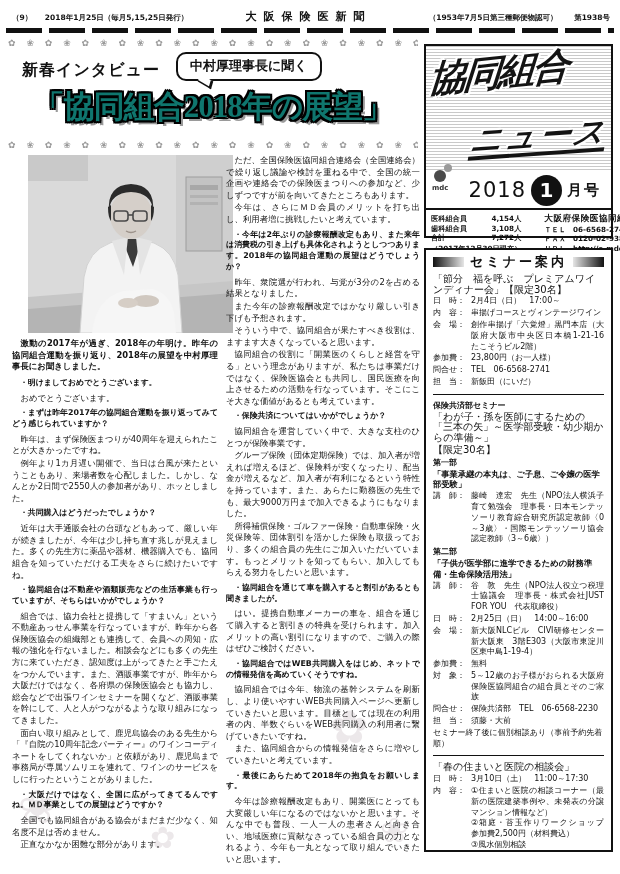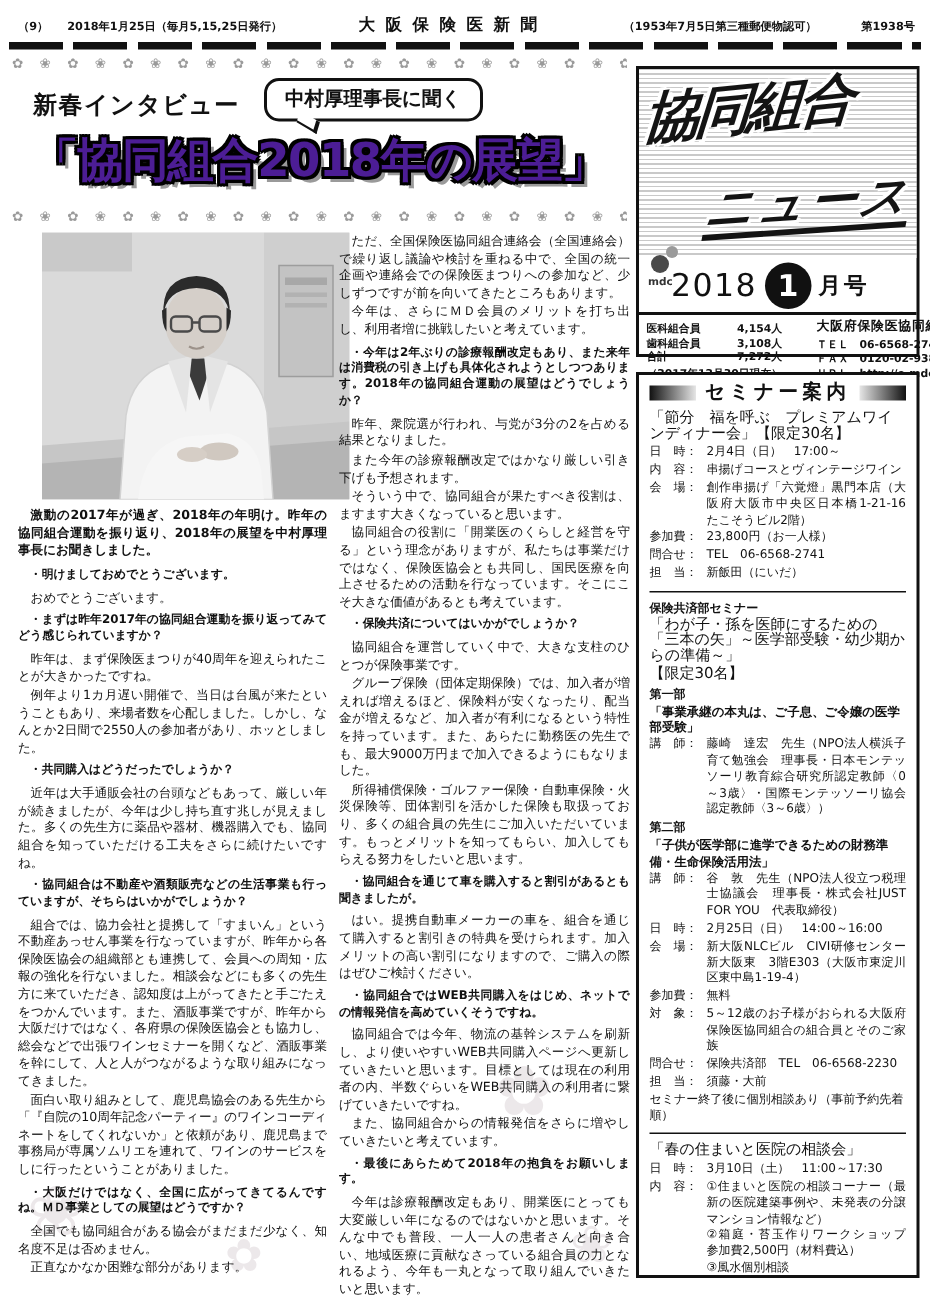--- a/index.html
+++ b/index.html
@@ -7,38 +7,38 @@
   #page{
     position:relative;width:620px;height:874px;margin:0 auto;background:#fff;
     font-family:"DejaVu Sans","Liberation Sans",sans-serif;color:#111;overflow:hidden;
   }
   
   .masthead{position:absolute;top:9px;left:12px;right:10px;display:flex;align-items:baseline;font-size:7.5px;font-weight:bold;}
   .masthead .left{white-space:nowrap;}
   .masthead .pageno{margin-right:10px;}
   .masthead .center{flex:1;text-align:center;font-size:11px;letter-spacing:7px;white-space:nowrap;}
   .masthead .right{white-space:nowrap;}
-  .masthead .issue{margin-left:27px;}
+  .masthead .issue{margin-left:14px;}
   .rule-dashed{position:absolute;top:28px;left:6px;right:6px;height:5px;
     background:repeating-linear-gradient(90deg,#111 0 36px,transparent 36px 43px);}
   
   .headline{position:absolute;left:8px;top:36px;width:410px;height:116px;}
   .flower{position:absolute;left:0;right:0;height:12px;font-size:9px;color:#9a9a9a;letter-spacing:4px;
     white-space:nowrap;overflow:hidden;text-align:center;}
   .flower.top{top:2px;}
   .flower.bottom{bottom:0px;}
   .kicker{position:absolute;left:14px;top:24px;font-size:16px;font-weight:bold;letter-spacing:1px;}
   .bubble{position:absolute;left:168px;top:16px;padding:3px 12px 4px;border:2px solid #111;border-radius:10px;
     font-size:13px;font-weight:bold;background:#fff;white-space:nowrap;}
   .bubble::after{content:"";position:absolute;left:22px;bottom:-8px;width:9px;height:9px;background:#fff;
     border-right:2px solid #111;border-bottom:2px solid #111;transform:skewX(35deg) rotate(45deg);}
   .big-title{position:absolute;left:0;right:0;top:50px;text-align:center;font-size:31px;font-weight:900;
-    letter-spacing:-1px;color:#4c1d95;white-space:nowrap;
+    letter-spacing:-1px;color:#0f766e;white-space:nowrap;
     text-shadow:-2px -2px 0 #000,2px -2px 0 #000,-2px 2px 0 #000,2px 2px 0 #000,
-      -2px 0 0 #000,2px 0 0 #000,0 -2px 0 #000,0 2px 0 #000,4px 4px 0 #9a9a9a;}
+      -2px 0 0 #000,2px 0 0 #000,0 -2px 0 #000,0 2px 0 #000,4px 4px 0 #9a9a9a;font-family:Liberation Serif, serif;}
   
   .photo{position:absolute;left:28px;top:155px;width:205px;height:178px;background:#d9d9d9;overflow:hidden;}
   
   .deco{position:absolute;font-size:46px;color:#ded6da;opacity:.55;z-index:0;}
   #article{position:absolute;left:0;top:0;width:420px;height:874px;z-index:1;}
   .col{position:absolute;overflow:hidden;font-size:8.4px;line-height:11.6px;text-align:justify;}
   .col1{left:12px;top:338px;width:206px;height:530px;}
   .col2{left:226px;top:155px;width:194px;height:714px;}
   .col p{margin:0 0 1px;text-indent:1em;}
   .col p.lead{font-weight:bold;margin-bottom:5px;}
@@ -46,21 +46,21 @@
   
   .news-box{position:absolute;left:424px;top:44px;width:189px;height:194px;border:2.5px solid #111;background:#fff;}
   .logo-area{position:relative;height:126px;overflow:hidden;
     background:repeating-linear-gradient(180deg,#c9c9c9 0 1px,#fff 1px 3px);}
   .logo-l1{position:absolute;left:4px;top:2px;font-size:37px;font-weight:900;font-style:italic;letter-spacing:-3px;
     transform:skewX(-10deg) rotate(-6deg);color:#141414;
     text-shadow:0 0 2px #fff,0 0 3px #fff,2px 2px 0 #fff,-2px -2px 0 #fff;}
   .logo-l2{position:absolute;left:46px;top:72px;font-size:31px;font-weight:900;font-style:italic;letter-spacing:2px;
     transform:skewX(-14deg) rotate(-4deg);color:#141414;border-bottom:4px solid #141414;line-height:1.1;
     text-shadow:0 0 2px #fff,0 0 3px #fff,2px 2px 0 #fff,-2px -2px 0 #fff;}
-  .month-row{position:relative;height:36px;display:flex;align-items:center;justify-content:center;padding-right:10px;gap:5px;}
+  .month-row{position:relative;height:36px;display:flex;align-items:center;justify-content:flex-end;padding-right:10px;gap:5px;}
   .mark{position:absolute;left:6px;top:-8px;width:34px;height:34px;}
   .mark .c1{position:absolute;left:2px;top:6px;width:12px;height:12px;border-radius:50%;background:#4a4a4a;}
   .mark .c2{position:absolute;left:12px;top:0px;width:8px;height:8px;border-radius:50%;background:#9a9a9a;}
   .mark .t{position:absolute;left:0px;top:20px;font-size:7px;font-weight:bold;color:#333;letter-spacing:0;}
   .year{font-size:21px;letter-spacing:1px;}
   .mcircle{width:31px;height:31px;border-radius:50%;background:#111;color:#fff;display:flex;align-items:center;justify-content:center;
     font-size:20px;font-weight:bold;}
   .msuffix{font-size:15px;font-weight:bold;letter-spacing:2px;}
   .stats{display:flex;border-top:2px solid #111;padding:4px 5px 0 5px;gap:23px;font-size:7.2px;font-weight:bold;line-height:9.6px;}
   .stats .lcol{flex:0 0 84px;}

